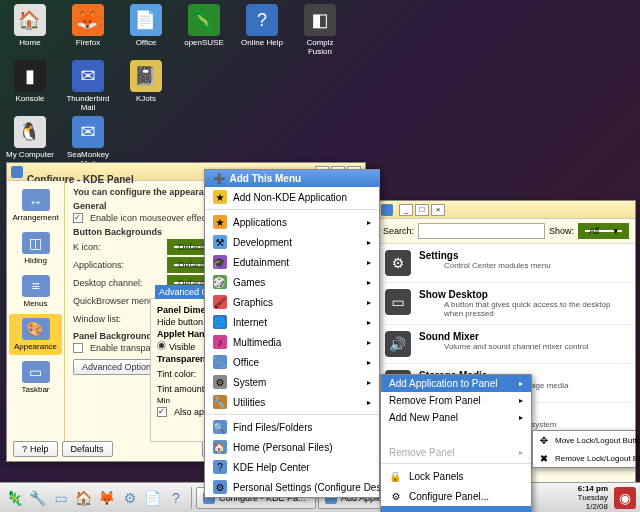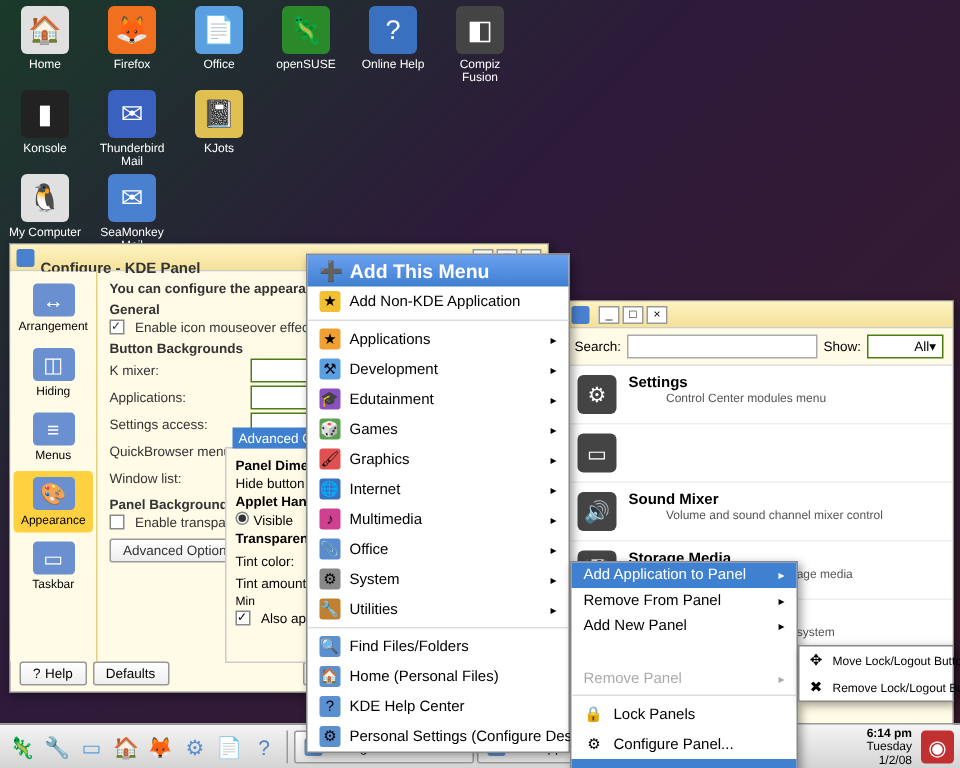--- a/index.html
+++ b/index.html
@@ -16,34 +16,34 @@
 .configure { left: 6px; top: 162px; width: 360px; height: 300px; }
 .configure .body { display: flex; height: 260px; background: #fffbe6; }
 .cfg-side { width: 58px; background: #fffbe6; border-right: 1px solid #e0d080; padding: 4px 2px; }
 .cfg-cat { text-align: center; font-size: 8px; padding: 4px 2px; margin-bottom: 2px; cursor: pointer; border-radius: 3px; }
 .cfg-cat.active { background: #ffd040; }
 .cfg-ico { width: 28px; height: 22px; margin: 0 auto 2px; background: #6a90d0; border-radius: 3px; display:flex;align-items:center;justify-content:center;color:#fff;font-size:14px; }
 .cfg-main { flex: 1; padding: 6px 8px; font-size: 9px; color: #333; overflow: hidden; }
 .cfg-main .hdr { font-weight: bold; margin: 4px 0 2px; }
 .cfg-row { display: flex; align-items: center; margin: 2px 0; gap: 4px; }
 .cfg-row label { width: 90px; font-size: 9px; }
-.sel { flex:1; background: #fff; border: 1px solid #4d7c0f; height: 16px; padding: 0 4px; font-size: 9px; display:flex;align-items:center;justify-content:flex-end; }
+.sel { flex:1; background: #fff; border: 7px solid #4d7c0f; height: 16px; padding: 0 4px; font-size: 9px; display:flex;align-items:center;justify-content:space-between; }
 .btn { background: linear-gradient(#fff, #eee); border: 1px solid #999; padding: 2px 8px; font-size: 9px; border-radius: 2px; cursor: pointer; display:inline-flex;align-items:center;gap:3px; }
 .cfg-foot { position:absolute; bottom:4px; left:6px; right:6px; display: flex; justify-content: space-between; }
 .cfg-foot .r { display:flex; gap:4px; }
 .addapplet { left: 376px; top: 200px; width: 260px; height: 288px; }
 .aa-search { display: flex; align-items: center; padding: 4px 6px; gap: 4px; background: #fffbe6; border-bottom: 1px solid #ddd; font-size: 9px; }
 .aa-search input { flex: 1; border: 1px solid #aaa; height: 16px; padding: 0 4px; font-size: 9px; }
 .aa-list { background: #fff; height: 200px; overflow: hidden; }
 .aa-item { display: flex; padding: 6px 8px; gap: 8px; border-bottom: 1px solid #eee; cursor: pointer; }
 .aa-i { width: 26px; height: 26px; background: #444; border-radius: 4px; flex-shrink: 0; display:flex;align-items:center;justify-content:center;color:#fff;font-size:14px; }
 .aa-item .t { font-size: 10px; font-weight: bold; }
 .aa-item .d { font-size: 8px; color: #555; margin-left: 25px; }
 .popup { position: absolute; background: #fff; border: 1px solid #888; box-shadow: 2px 2px 6px rgba(0,0,0,.4); font-size: 10px; z-index: 50; }
-.popup .ph { background: linear-gradient(#6aa0f0, #4080d0); color: #fff; padding: 3px 8px; font-size: 13px; font-weight: bold; }
+.popup .ph { background: linear-gradient(#6aa0f0, #4080d0); color: #fff; padding: 3px 8px; font-size: 10px; font-weight: bold; }
 .popup .pi { display: flex; align-items: center; padding: 3px 8px; gap: 6px; cursor: pointer; white-space: nowrap; }
 .popup .pi:hover, .popup .pi.hl { background: #4080d0; color: #fff; }
 .popup .sep { border-top: 1px solid #ddd; margin: 2px 0; }
 .pi .ic { width: 14px; height: 14px; border-radius: 2px; flex-shrink: 0; display:flex;align-items:center;justify-content:center;font-size:10px; }
 .pi .arr { margin-left: auto; font-size: 8px; }
 .menu1 { left: 204px; top: 169px; width: 176px; }
 .menu2 { left: 380px; top: 374px; width: 152px; }
 .menu3 { left: 532px; top: 430px; width: 104px; font-size: 8px; }
 .menu3 .pi { padding: 2px 4px; gap: 4px; }
 .advpanel { position:absolute; left:155px; top:285px; width:130px; background:#4080d0; color:#fff; padding:2px 4px; font-size:9px; z-index:40; }
@@ -131,35 +131,35 @@
       <div class="cfg-main">
         <div style="font-weight:bold;">You can configure the appearance of</div>
         <div class="hdr">General</div>
         <div class="cfg-row">
             <span class="chk on"></span>
             <span>Enable icon mouseover effects</span>
           </div>
         <div class="hdr">Button Backgrounds</div>
         <div id="cfg-rows">
             <div class="cfg-row">
-              <label>K mixer:</label>
+              <label>K icon:</label>
               <span class="sel">
                 <span>Default</span>
                 <span>▾</span>
               </span>
             </div>
             <div class="cfg-row">
               <label>Applications:</label>
               <span class="sel">
                 <span>Default</span>
                 <span>▾</span>
               </span>
             </div>
             <div class="cfg-row">
-              <label>Settings access:</label>
+              <label>Desktop channel:</label>
               <span class="sel">
                 <span>Default</span>
                 <span>▾</span>
               </span>
             </div>
             <div class="cfg-row">
               <label>QuickBrowser menus:</label>
               <span class="sel">
                 <span>Default</span>
                 <span>▾</span>
@@ -260,20 +260,24 @@
     <div class="aa-list" id="aa-list">
         <div class="aa-item">
           <div class="aa-i">⚙</div>
           <div>
             <div class="t">Settings</div>
             <div class="d">Control Center modules menu</div>
           </div>
         </div>
         <div class="aa-item">
           <div class="aa-i">▭</div>
+          <div>
+            <div class="t">Show Desktop</div>
+            <div class="d">A button that gives quick access to the desktop when pressed</div>
+          </div>
         </div>
         <div class="aa-item">
           <div class="aa-i">🔊</div>
           <div>
             <div class="t">Sound Mixer</div>
             <div class="d">Volume and sound channel mixer control</div>
           </div>
         </div>
         <div class="aa-item">
           <div class="aa-i">💾</div>

